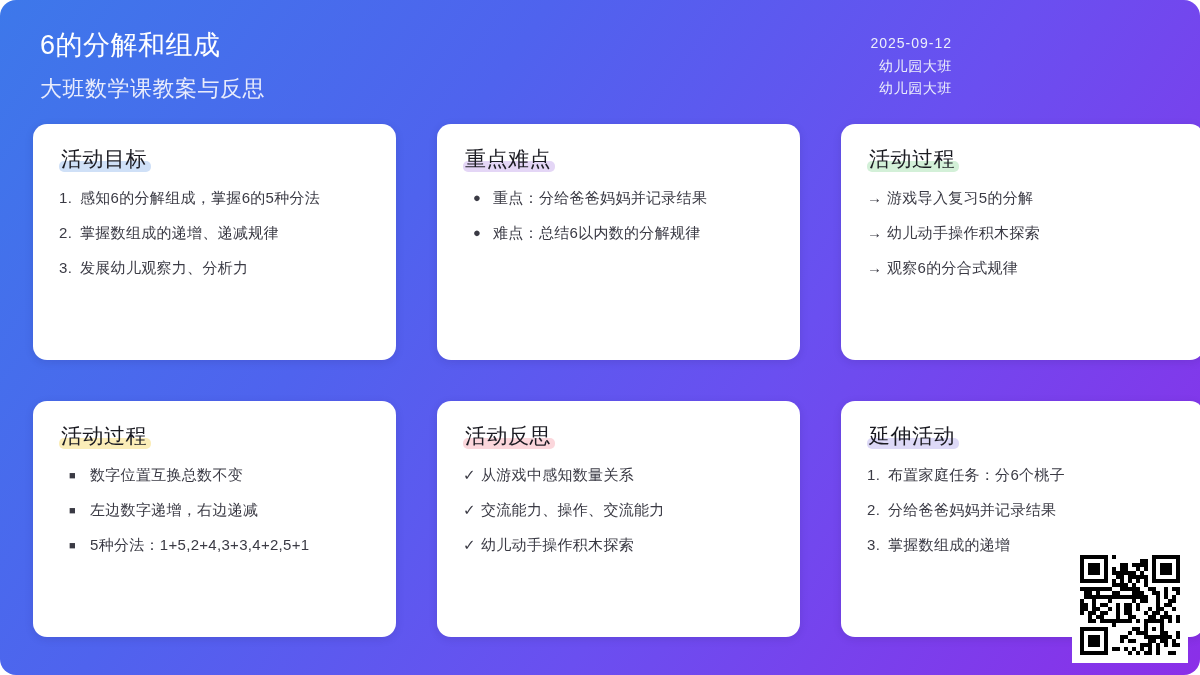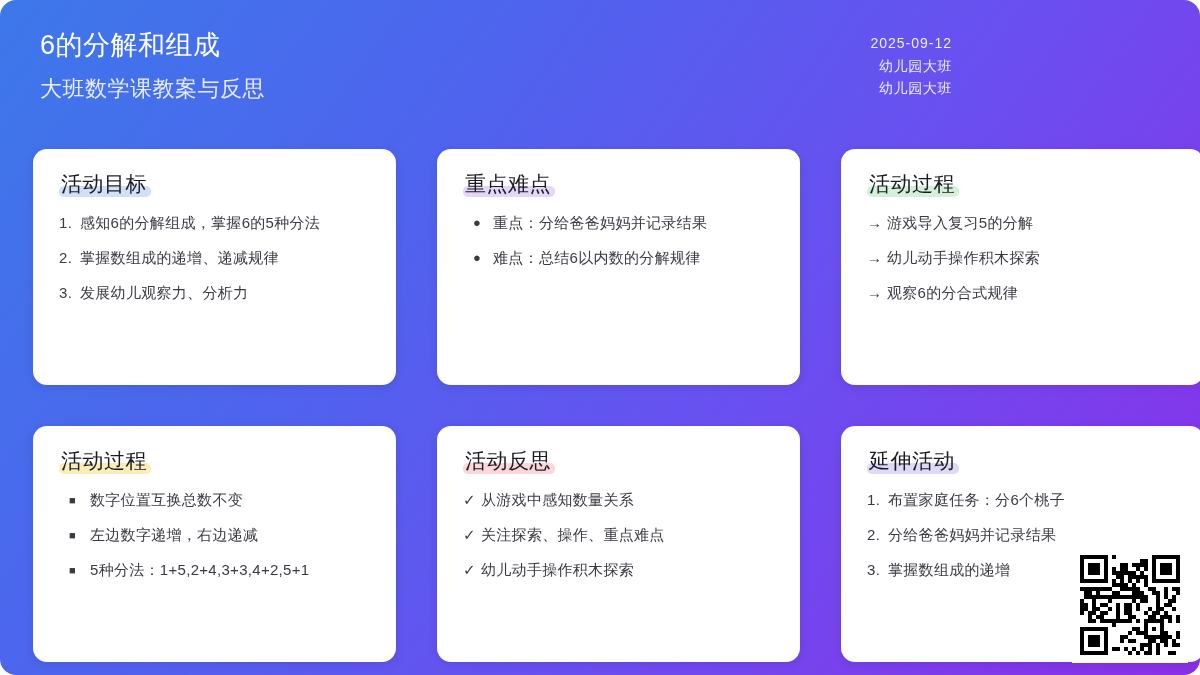--- a/index.html
+++ b/index.html
@@ -63,21 +63,21 @@
     color: #eceefb;
     letter-spacing: 0.6px;
     white-space: nowrap;
   }
   .meta-line.meta-date { letter-spacing: 1px; }
 
   
   .grid {
     position: absolute;
     left: 33px;
-    top: 149px;
+    top: 124px;
     width: 1134px;
     display: grid;
     grid-template-columns: repeat(3, 363px);
     grid-column-gap: 22px;
     grid-row-gap: 26px;
     gap: 41px;
   }
   .card {
     position: relative;
     box-sizing: border-box;
@@ -233,21 +233,21 @@
             <span class="txt">5种分法：1+5,2+4,3+3,4+2,5+1</span>
           </li>
         </ul></div>
       <div class="card"><div class="card-title"><span class="hl" style="background: rgb(251, 215, 220);"></span><span class="tx">活动反思</span></div><ul class="card-list list-check">
           <li>
             <span class="marker">✓</span>
             <span class="txt">从游戏中感知数量关系</span>
           </li>
           <li>
             <span class="marker">✓</span>
-            <span class="txt">关注探索、操作、重点难点</span>
+            <span class="txt">交流能力、操作、交流能力</span>
           </li>
           <li>
             <span class="marker">✓</span>
             <span class="txt">幼儿动手操作积木探索</span>
           </li>
         </ul></div>
       <div class="card"><div class="card-title"><span class="hl" style="background: rgb(221, 217, 247);"></span><span class="tx">延伸活动</span></div><ul class="card-list list-number">
           <li>
             <span class="marker">1.</span>
             <span class="txt">布置家庭任务：分6个桃子</span>

